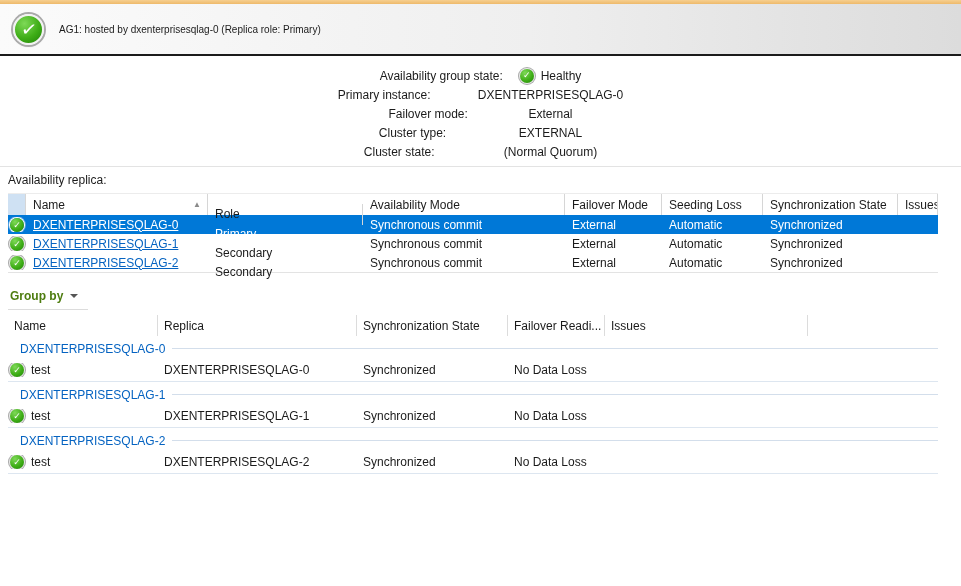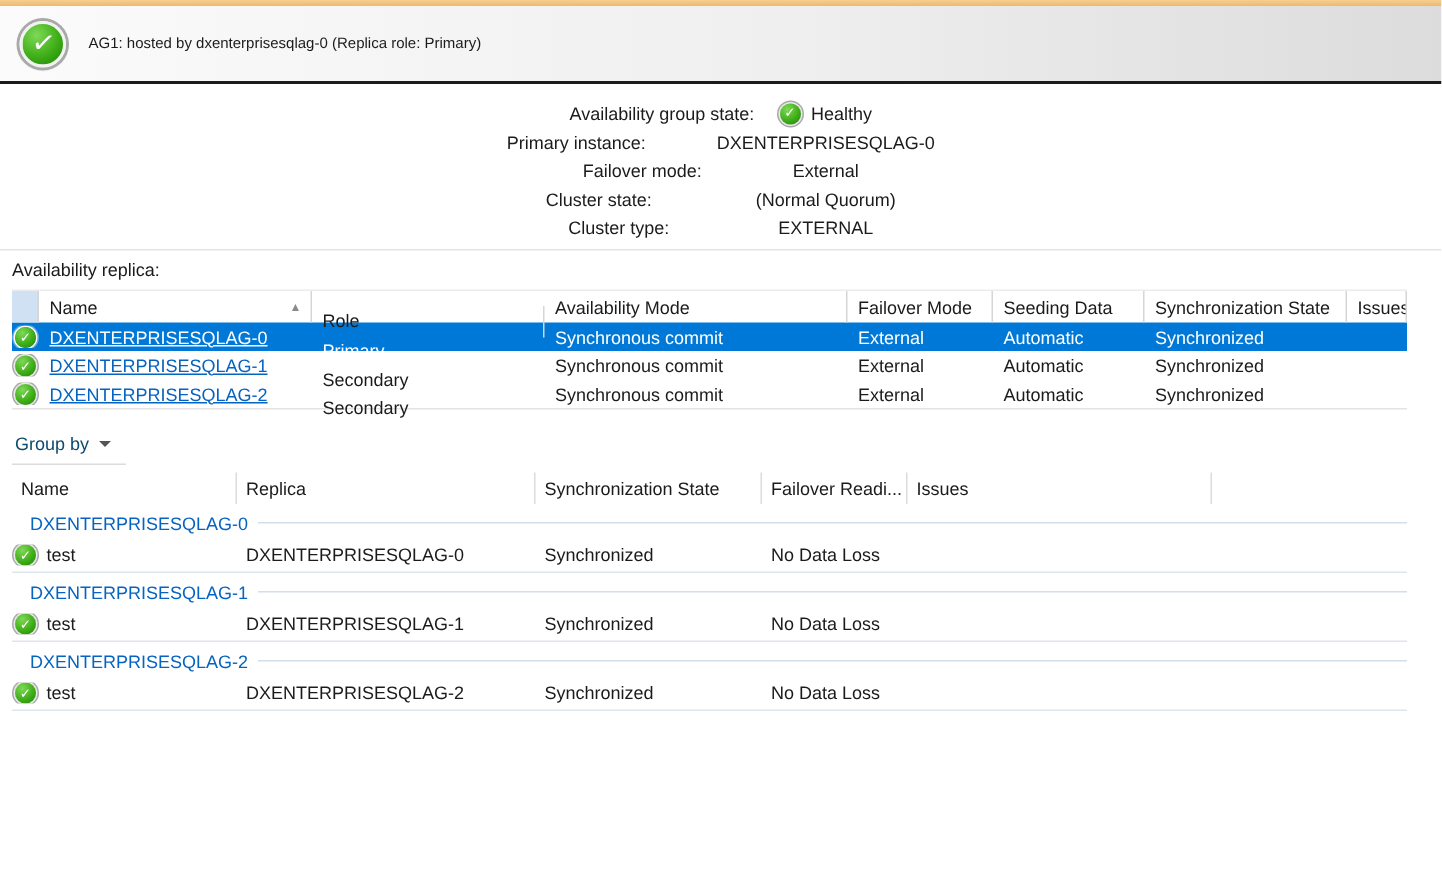--- a/index.html
+++ b/index.html
@@ -51,21 +51,21 @@
   .iss-c   { width:40px;  flex:1 1 auto; }
   .sort-arrow { font-size:8px; color:#8a8a8a; margin-right:6px; }
   .lnk { color:#0563c1; text-decoration:underline; cursor:pointer; }
   .t1row.selected { background:#0078d7; color:#fff; }
   .t1row.selected .lnk { color:#fff; }
   .t1row.selected .mini-check { box-shadow:0 0 0 1px #fff, 0 0 0 2px #5ea4de; }
 
   
   .groupby { margin-top:13px; display:inline-flex; align-items:center; gap:7px;
     background:none; border:none; border-bottom:1px solid #dcdcdc;
-    font-family:inherit; font-size:12px; color:#0c4a6e; padding:3px 10px 6px 2px; cursor:pointer; }
+    font-family:inherit; font-size:12px; color:#4d7c0f; padding:3px 10px 6px 2px; cursor:pointer;font-weight:bold; }
   .caret-down { width:0; height:0; border-left:4px solid transparent; border-right:4px solid transparent;
     border-top:4px solid #555; display:inline-block; }
 
   
   .table2 { margin-top:5px; width:930px; font-size:12px; }
   .t2hdr { display:flex; align-items:center; height:21px; }
   .t2hdr .c2 { border-right:1px solid #dcdcdc; height:100%; display:flex; align-items:center; cursor:default; }
   .c2 { padding-left:6px; overflow:hidden; white-space:nowrap; }
   .n2  { width:150px; flex:0 0 auto; }
   .r2  { width:199px; flex:0 0 auto; }
@@ -105,44 +105,44 @@
       </div>
       <div class="srow">
         <span class="slabel">Primary instance:</span>
         <span class="sval">DXENTERPRISESQLAG-0</span>
       </div>
       <div class="srow">
         <span class="slabel">Failover mode:</span>
         <span class="sval">External</span>
       </div>
       <div class="srow">
+        <span class="slabel">Cluster type:</span>
+        <span class="sval">EXTERNAL</span>
+      </div>
+      <div class="srow">
         <span class="slabel">Cluster state:</span>
         <span class="sval">(Normal Quorum)</span>
-      </div>
-      <div class="srow">
-        <span class="slabel">Cluster type:</span>
-        <span class="sval">EXTERNAL</span>
       </div>
     </div>
 
     <div class="hsep"></div>
 
     <div class="section-label">Availability replica:</div>
 
     <div class="table1">
       <div class="t1hdr">
         <span class="c icon-c"></span>
         <span class="c name-c">
           <span>Name</span>
           <span class="sort-arrow">▲</span>
         </span>
         <span class="c role-c">Role</span>
         <span class="c avm-c">Availability Mode</span>
         <span class="c fom-c">Failover Mode</span>
-        <span class="c sem-c">Seeding Data</span>
+        <span class="c sem-c">Seeding Loss</span>
         <span class="c syn-c">Synchronization State</span>
         <span class="c iss-c">Issues</span>
       </div>
 
       <div class="t1row selected">
         <span class="c icon-c"><span class="mini-check">✓</span></span>
         <span class="c name-c">
             <span class="lnk">DXENTERPRISESQLAG-0</span>
           </span>
         <span class="c role-c">Primary</span>

